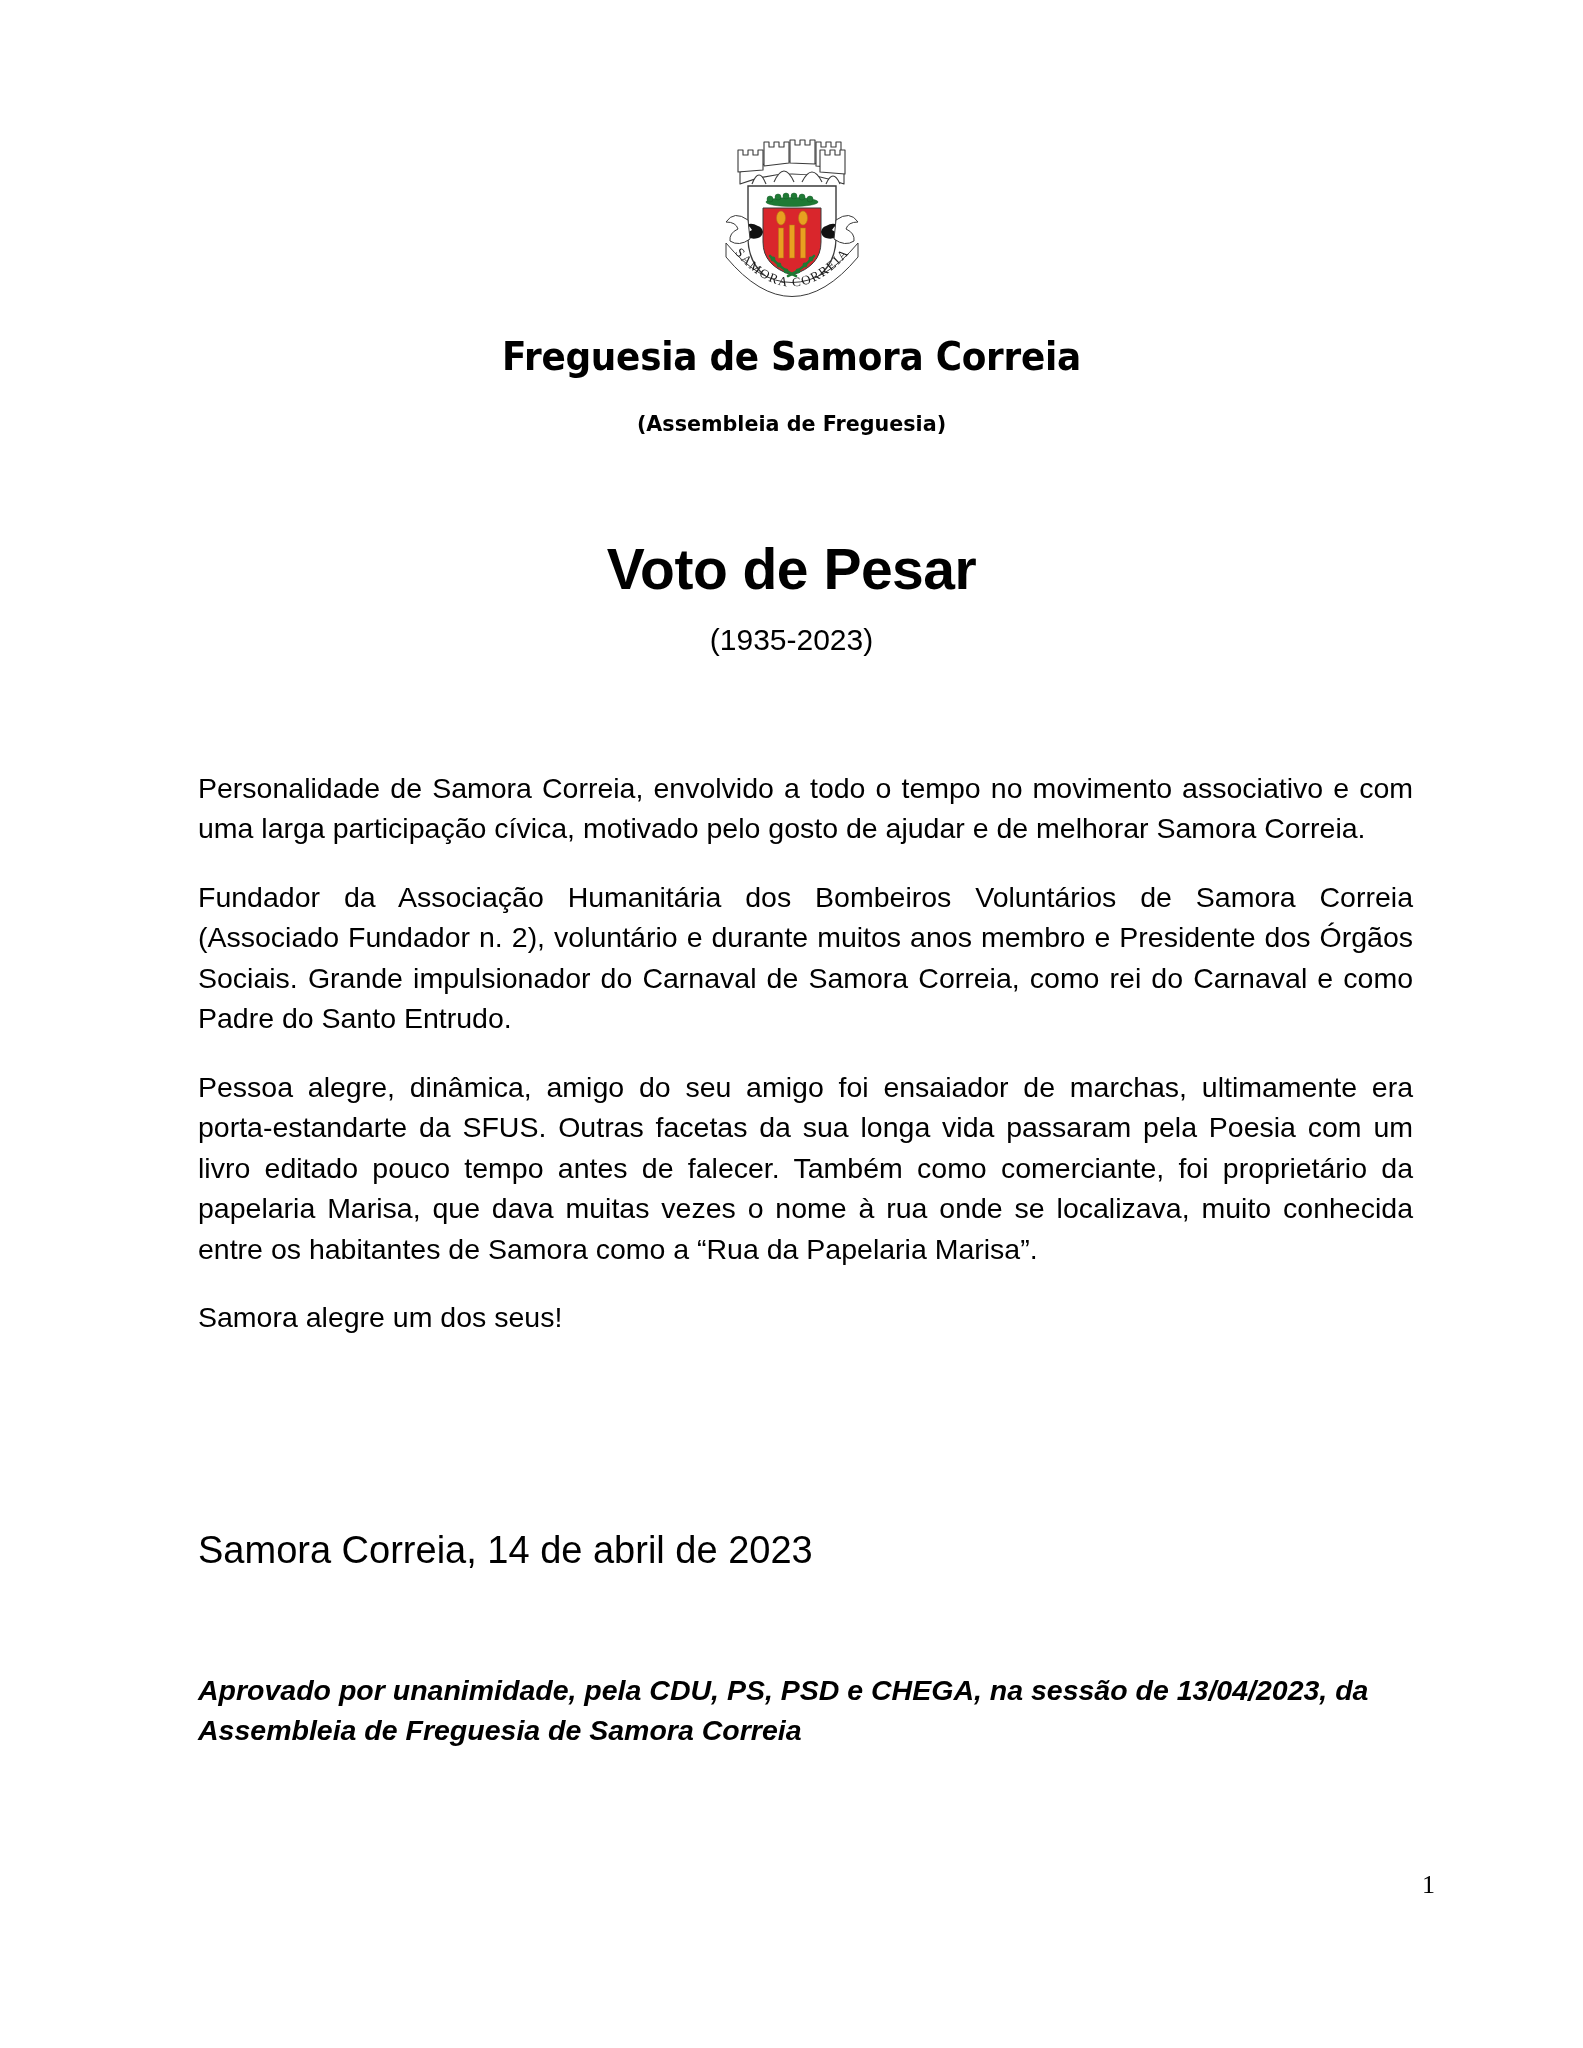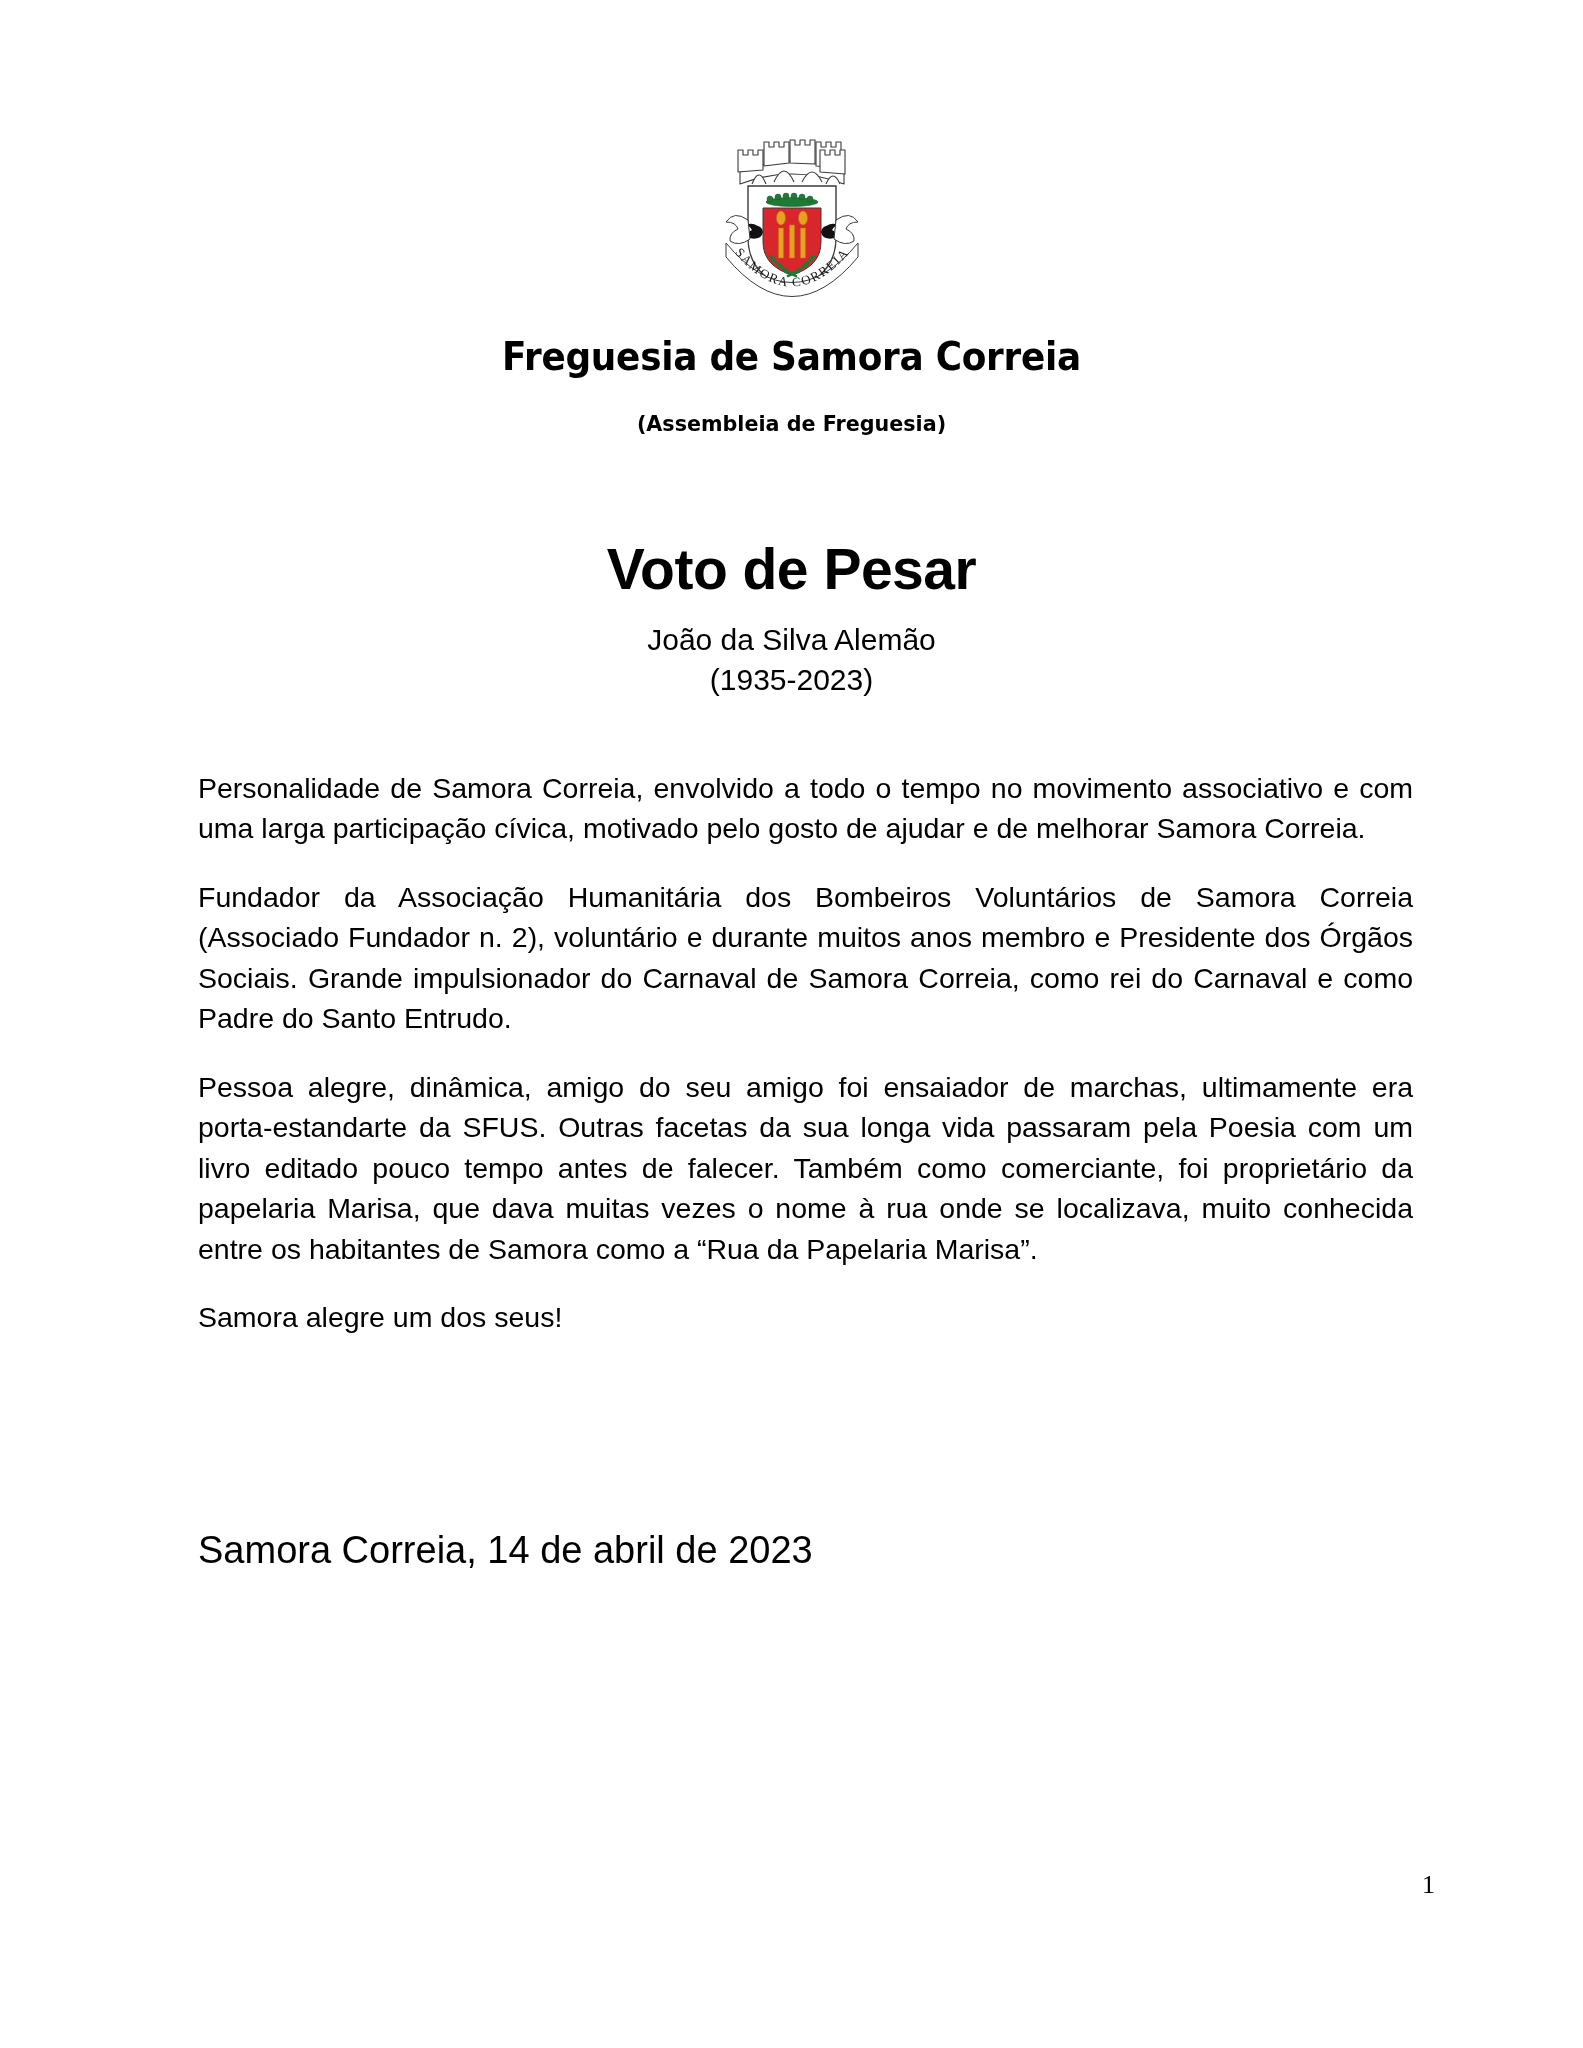--- a/index.html
+++ b/index.html
@@ -213,29 +213,29 @@
     </svg>
   </div>
 
   <div class="org-name">Freguesia de Samora Correia</div>
 
   <div class="org-sub">(Assembleia de Freguesia)</div>
 
   <h1 class="doc-title">Voto de Pesar</h1>
 
   <div class="honoree">
-    <div>João da Silva Alemão</div>
     <div>(1935-2023)</div>
   </div>
 
   <div class="body-text">
     <p>Personalidade de Samora Correia, envolvido a todo o tempo no movimento associativo e com uma larga participação cívica, motivado pelo gosto de ajudar e de melhorar Samora Correia.</p>
     <p>Fundador da Associação Humanitária dos Bombeiros Voluntários de Samora Correia (Associado Fundador n. 2), voluntário e durante muitos anos membro e Presidente dos Órgãos Sociais. Grande impulsionador do Carnaval de Samora Correia, como rei do Carnaval e como Padre do Santo Entrudo.</p>
     <p>Pessoa alegre, dinâmica, amigo do seu amigo foi ensaiador de marchas, ultimamente era porta-estandarte da SFUS. Outras facetas da sua longa vida passaram pela Poesia com um livro editado pouco tempo antes de falecer. Também como comerciante, foi proprietário da papelaria Marisa, que dava muitas vezes o nome à rua onde se localizava, muito conhecida entre os habitantes de Samora como a “Rua da Papelaria Marisa”.</p>
     <p class="last-line">Samora alegre um dos seus!</p>
   </div>
 
   <div class="date-line">Samora Correia, 14 de abril de 2023</div>
 
+  <div class="approval">Aprovado por unanimidade, pela CDU, PS, PSD e CHEGA, na sessão de 13/04/2023, da Assembleia de Freguesia de Samora Correia</div>
 
   <div class="page-number">1</div>
 
 </div>
 
 </body></html>

